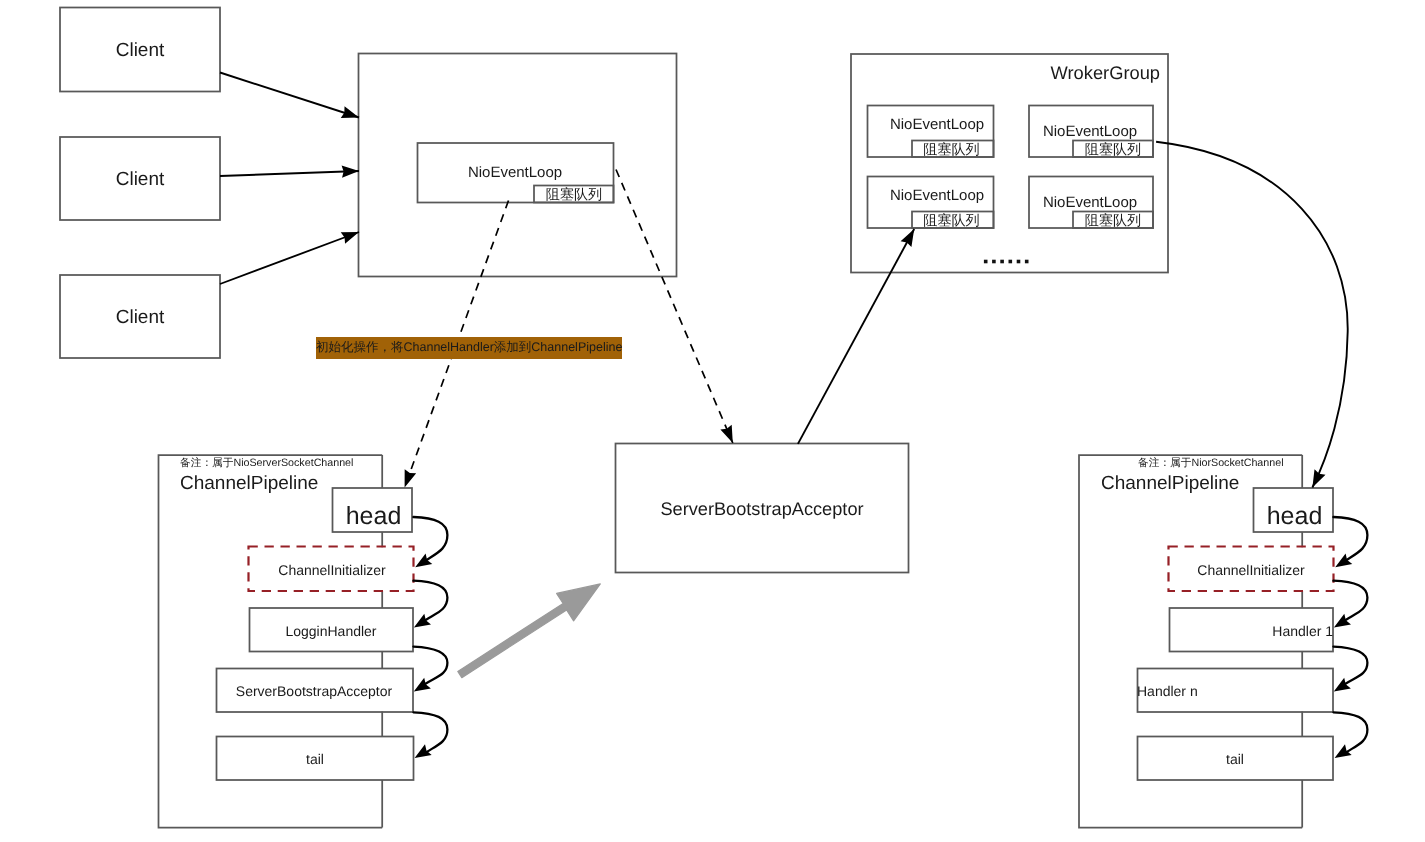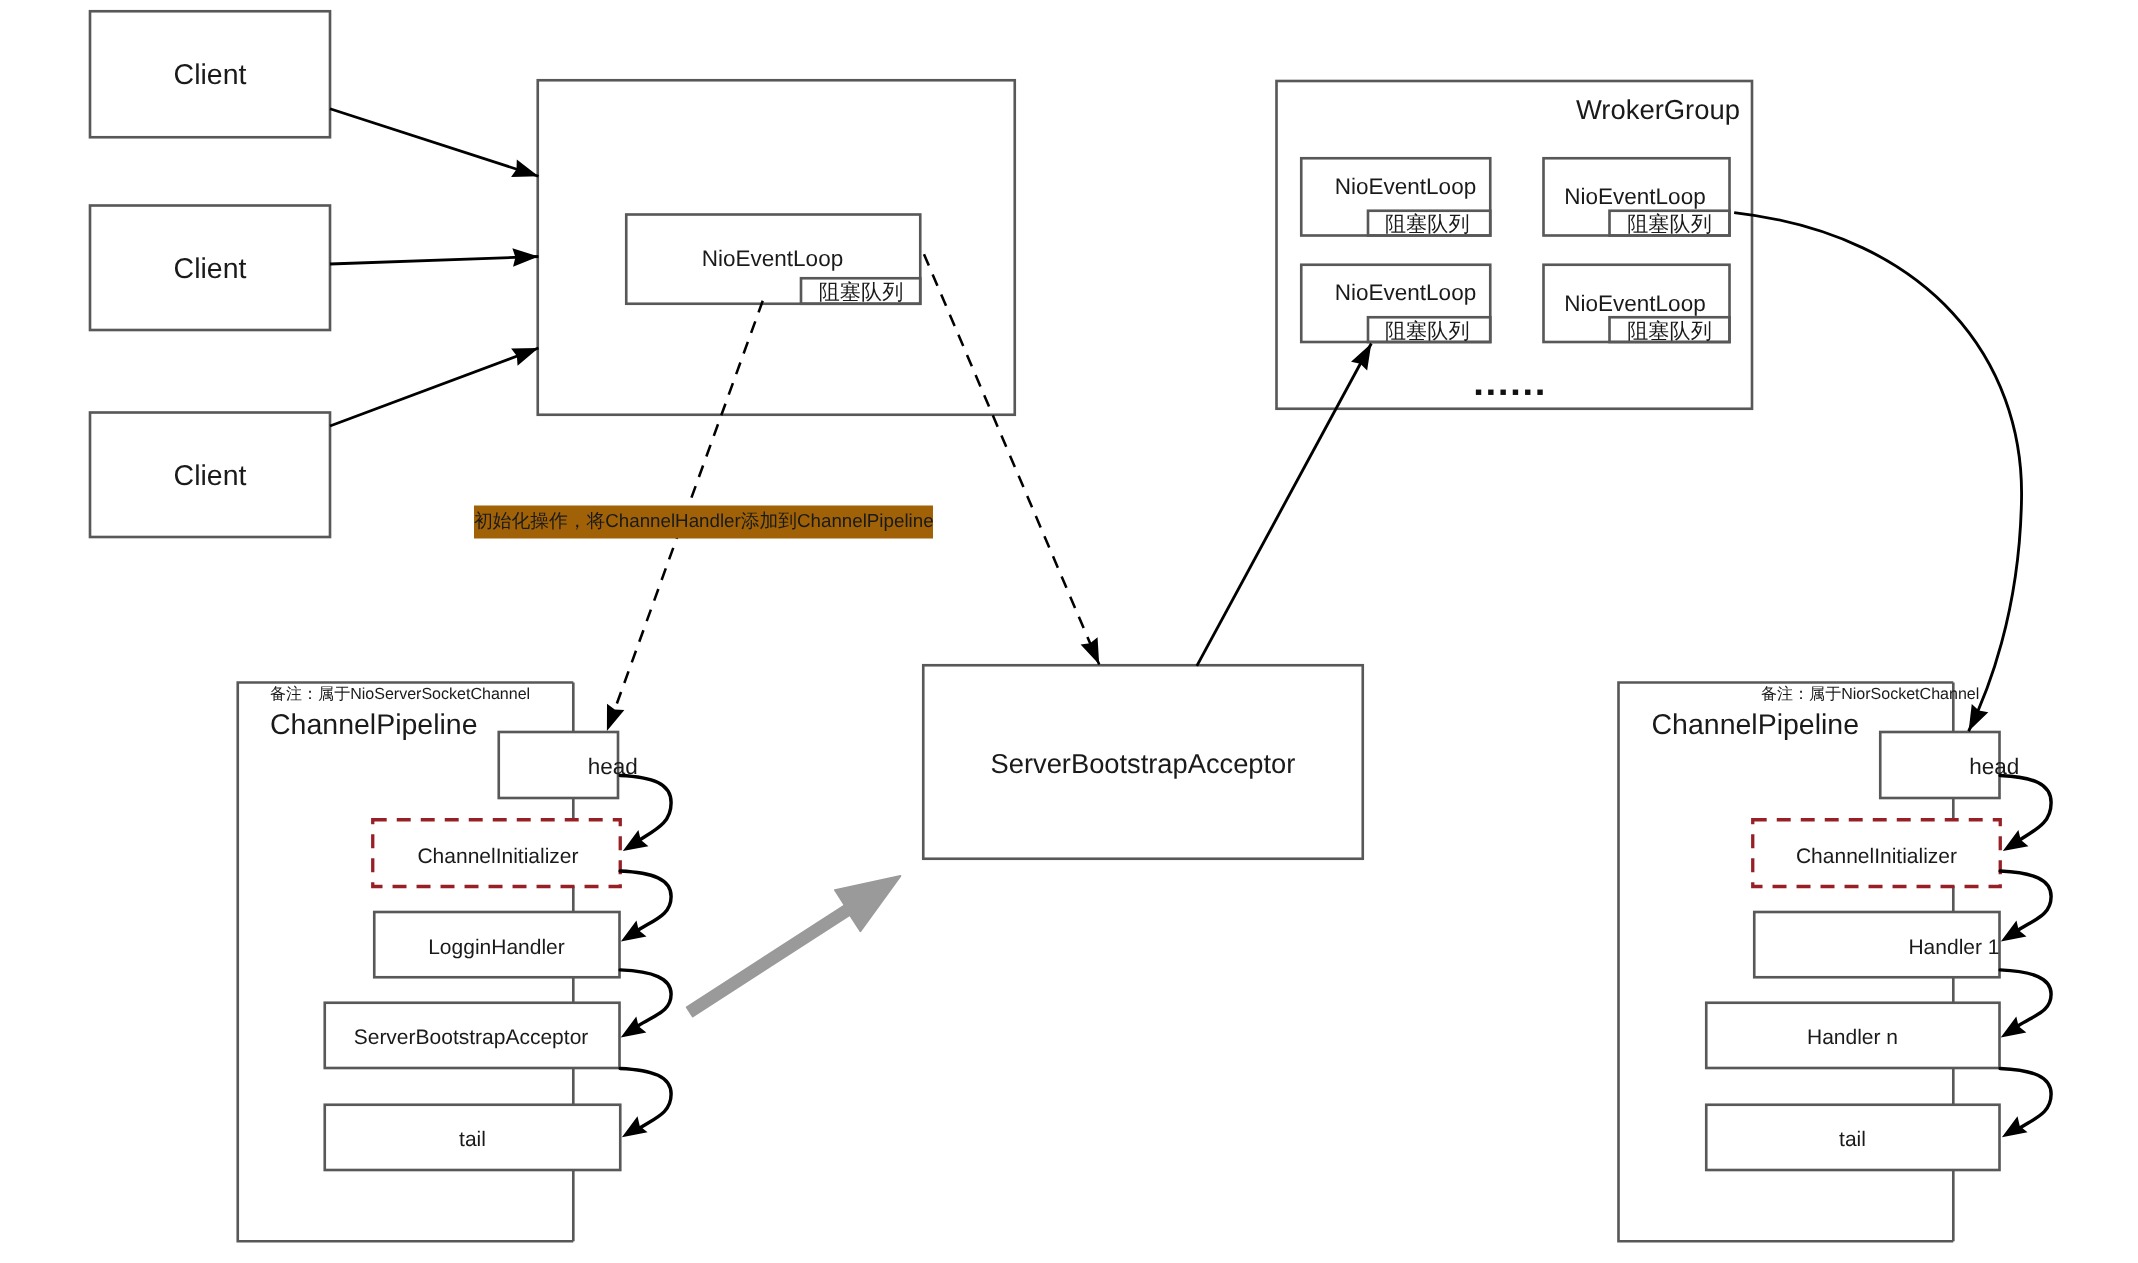--- a/index.html
+++ b/index.html
@@ -16,21 +16,21 @@
   
   .t-client{font-size:19px;}
   .t-group{font-size:18.3px;}
   .t-loop{font-size:15px;}
   .t-queue{font-size:14.1px;}
   .t-box{font-size:14px;}
   .t-acceptor{font-size:18.2px;}
   .t-pipe{font-size:19px;}
   .t-note{font-size:10.7px;}
   .t-annot{font-size:12.5px;}
-  .t-head{font-size:15px;margin-left:35px;}
+  .t-head{font-size:25px;}
 </style>
 </head>
 <body>
 
 <div id="stage">
   <svg class="layer" viewBox="0 0 1425 842">
     <defs>
       <marker id="ah" markerWidth="19" markerHeight="14" refX="17.6" refY="6.4" orient="auto" markerUnits="userSpaceOnUse">
         <path d="M0.4,0.25 L17.6,6.4 L0.4,12.55 L2.2,6.4 Z" fill="#000"></path>
       </marker>
@@ -163,20 +163,20 @@
   <div class="lbl t-acceptor" style="left:615.5px;top:499.6px;width:293px;text-align:center;">ServerBootstrapAcceptor</div>
 
   <div class="lbl t-note" style="left:180px;top:458px;">备注：属于NioServerSocketChannel</div>
   <div class="lbl t-pipe" style="left:180px;top:474px;">ChannelPipeline</div>
   <div class="lbl t-head" style="left:333.5px;top:503.8px;width:80px;text-align:center;">head</div>
   <div class="lbl t-box" style="left:249px;top:562.7px;width:166px;text-align:center;">ChannelInitializer</div>
   <div class="lbl t-box" style="left:249px;top:623.7px;width:164px;text-align:center;">LogginHandler</div>
   <div class="lbl t-box" style="left:215.5px;top:684.2px;width:197px;text-align:center;">ServerBootstrapAcceptor</div>
   <div class="lbl t-box" style="left:216.5px;top:752.2px;width:197px;text-align:center;">tail</div>
 
-  <div class="lbl t-note" style="left:1174px;top:458px;">备注：属于NiorSocketChannel</div>
+  <div class="lbl t-note" style="left:1138px;top:458px;">备注：属于NiorSocketChannel</div>
   <div class="lbl t-pipe" style="left:1101px;top:474px;">ChannelPipeline</div>
   <div class="lbl t-head" style="left:1254.5px;top:503.8px;width:80px;text-align:center;">head</div>
   <div class="lbl t-box" style="left:1168px;top:563.2px;width:166px;text-align:center;">ChannelInitializer</div>
   <div class="lbl t-box" style="left:1169px;top:624.2px;width:164px;text-align:right;">Handler 1</div>
-  <div class="lbl t-box" style="left:1137px;top:684.2px;width:196px;text-align:center;">Handler n</div>
+  <div class="lbl t-box" style="left:1137px;top:684.2px;width:196px;">Handler n</div>
   <div class="lbl t-box" style="left:1137px;top:752.2px;width:196px;text-align:center;">tail</div>
 </div>
 
 </body></html>

